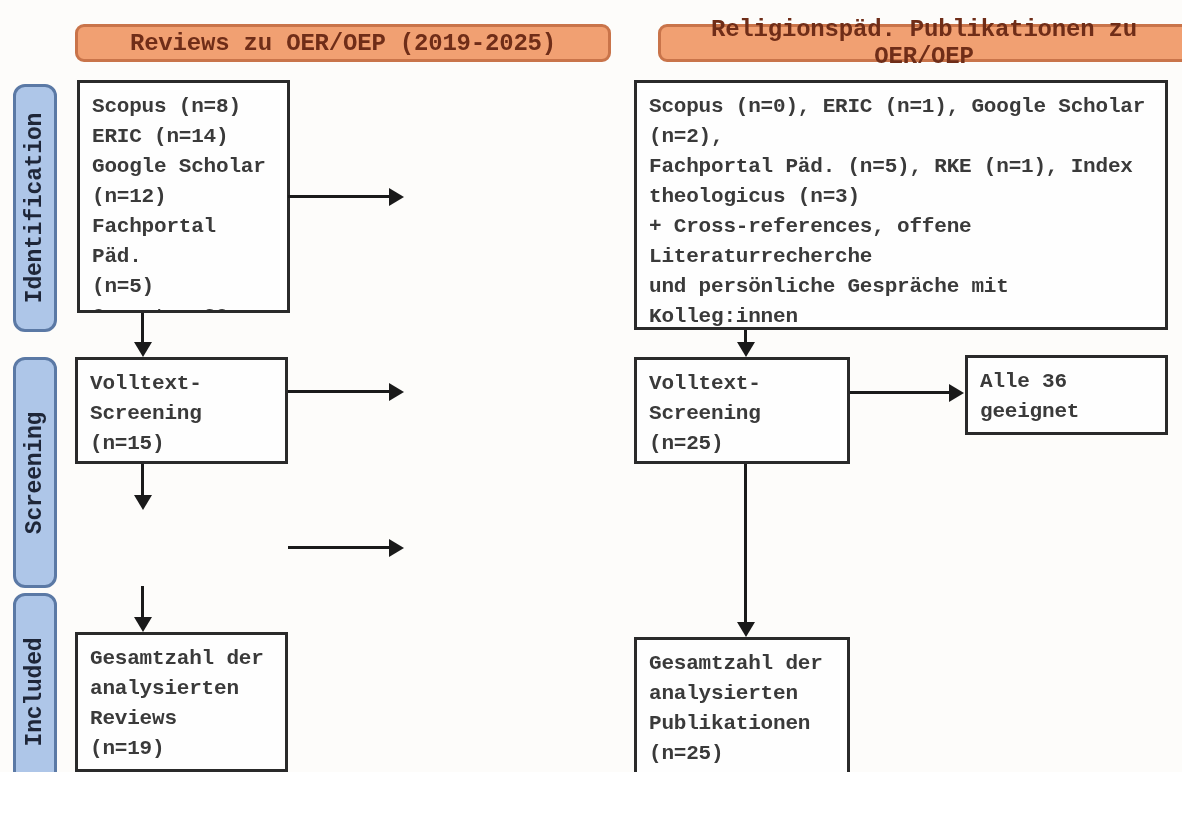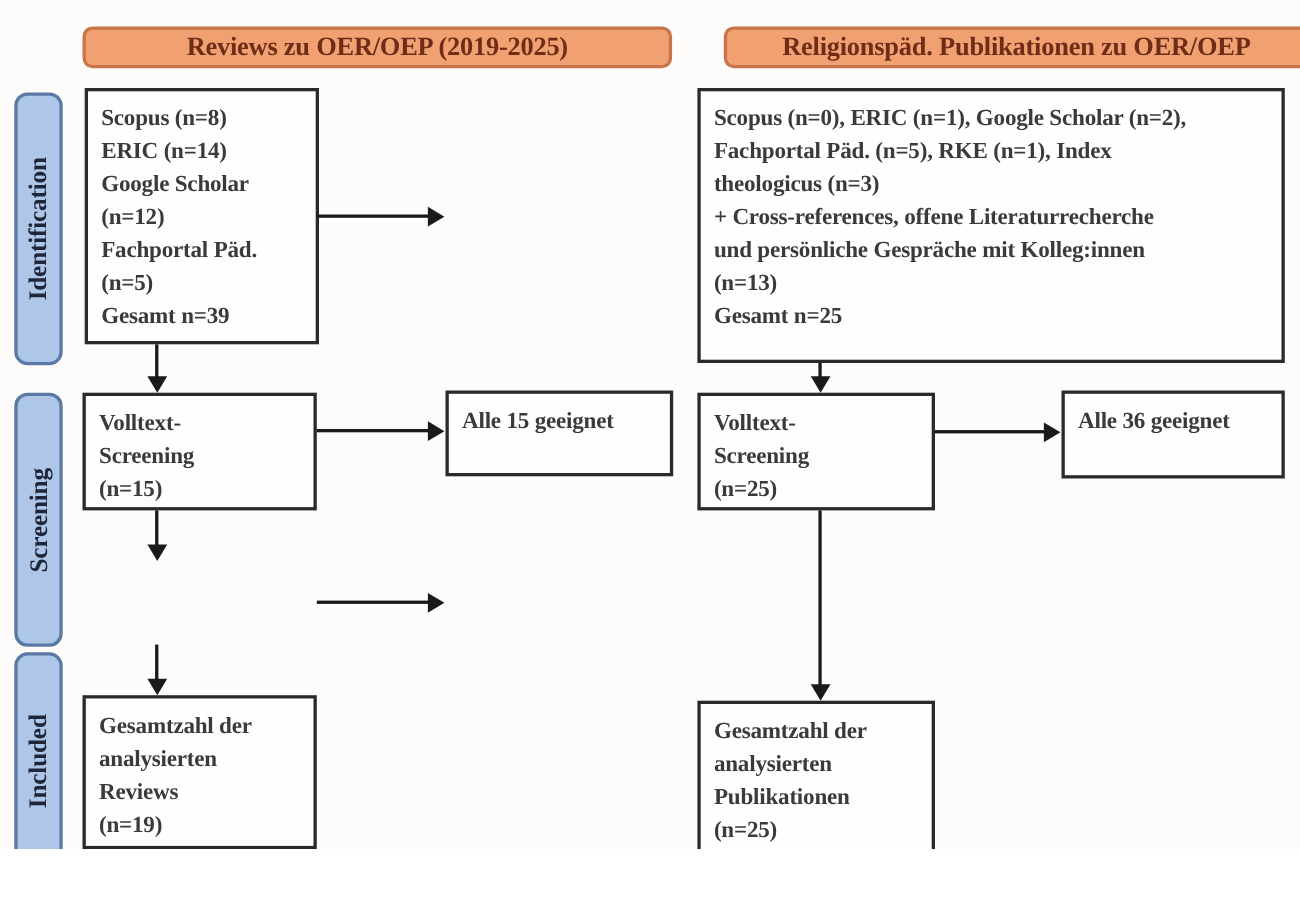--- a/index.html
+++ b/index.html
@@ -5,21 +5,21 @@
   html, body {
     margin: 0;
     padding: 0;
     background: #ffffff;
   }
   .canvas {
     position: relative;
     width: 1182px;
     height: 772px;
     background: #fdfcfa;
-    font-family: Liberation Serif, serif;
+    font-family: Liberation Mono, monospace;
     overflow: hidden;
   }
   
   .col-header {
     position: absolute;
     box-sizing: border-box;
     background: #f1a072;
     border: 3px solid #c9744a;
     border-radius: 9px;
     color: #6f2d18;
@@ -121,21 +121,20 @@
   <div class="box" style="left:77px; top:80px; width:213px; height:233px;">Scopus (n=8)
 ERIC (n=14)
 Google Scholar
 (n=12)
 Fachportal Päd.
 (n=5)
 Gesamt n=39</div>
   <div class="box" style="left:75px; top:357px; width:213px; height:107px;">Volltext-
 Screening
 (n=15)</div>
-  <div class="box" style="left:405px; top:355px; width:207px; height:78px;">Alle 15 geeignet</div>
   <div class="box" style="left:75px; top:632px; width:213px; height:140px;">Gesamtzahl der
 analysierten
 Reviews
 (n=19)</div>
 
   <div class="box" style="left:634px; top:80px; width:534px; height:250px;">Scopus (n=0), ERIC (n=1), Google Scholar (n=2),
 Fachportal Päd. (n=5), RKE (n=1), Index
 theologicus (n=3)
 + Cross-references, offene Literaturrecherche
 und persönliche Gespräche mit Kolleg:innen

